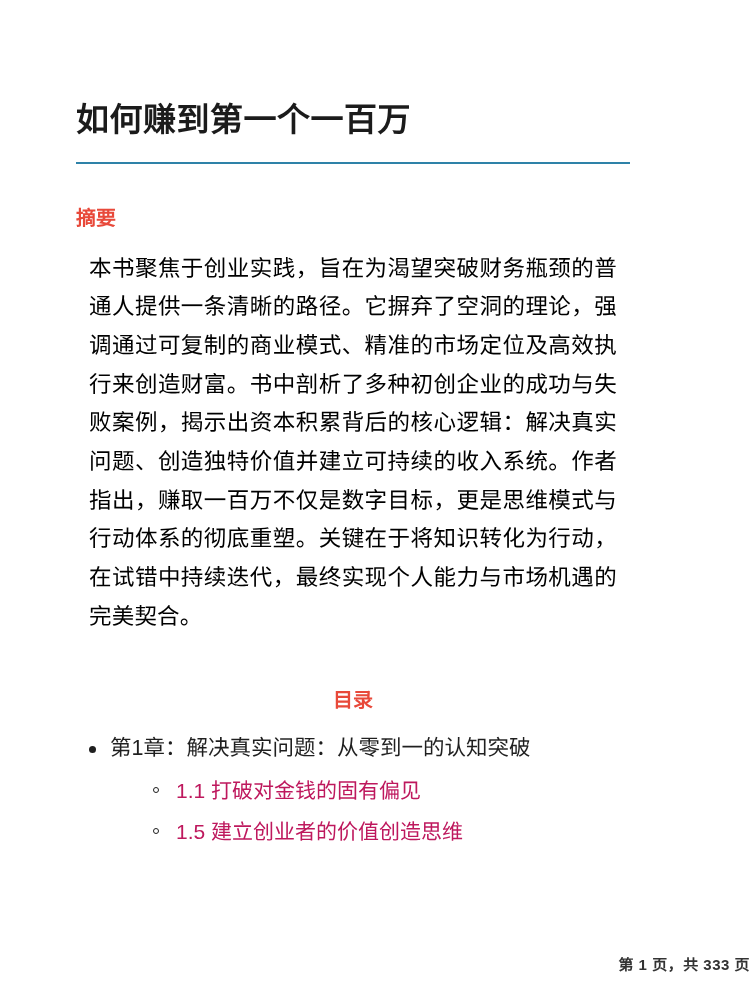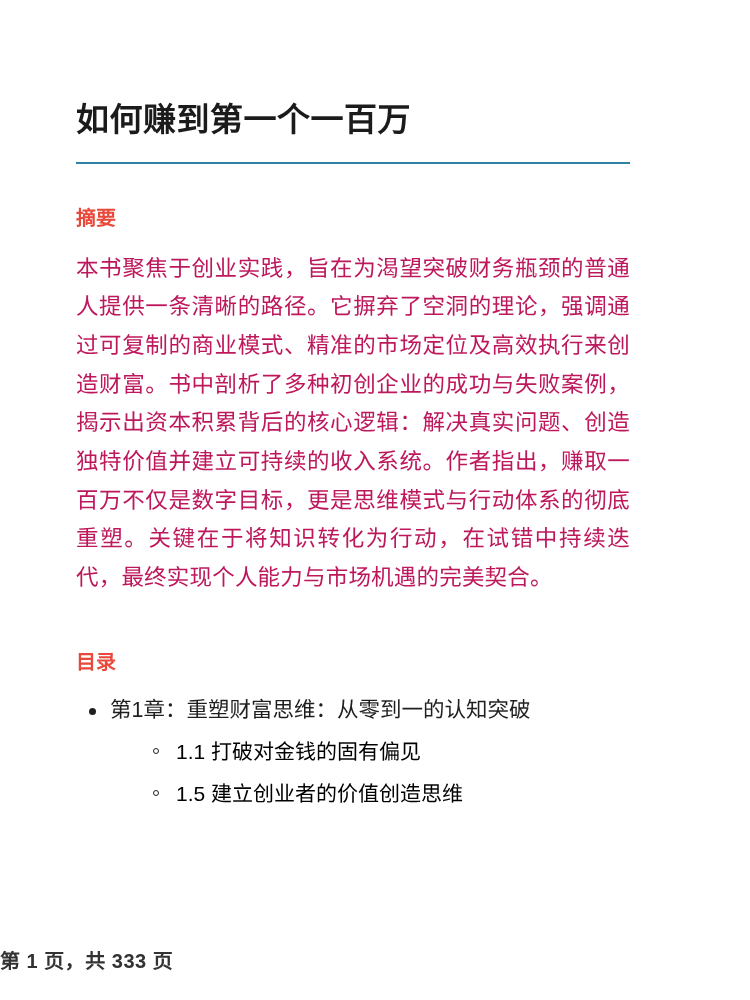--- a/index.html
+++ b/index.html
@@ -40,28 +40,29 @@
   .section-heading {
     font-size: 20px;
     font-weight: bold;
     color: #e8493a;
     margin: 0 0 20px 0;
     line-height: 1.2;
   }
   .abstract-text {
     font-size: 22.5px;
     line-height: 1.72;
-    color: #be185d;
+    color: #000000;
     text-align: justify;
     text-justify: inter-character;
-    margin: 0;
+    margin: 13px;
     letter-spacing: 0.2px;
   }
   .toc-heading {
     margin-top: 52px;
+    text-align: center;
   }
   ul.toc-level1 {
     list-style: none;
     margin: 18px 0 0 0;
     padding: 0;
   }
   ul.toc-level1 > li.chapter {
     position: relative;
     padding-left: 34px;
     font-size: 21.5px;
@@ -82,63 +83,63 @@
   ul.toc-level2 {
     list-style: none;
     margin: 8px 0 0 0;
     padding: 0 0 0 38px;
   }
   ul.toc-level2 > li.section {
     position: relative;
     padding-left: 28px;
     font-size: 21px;
     line-height: 1.6;
-    color: #000000;
+    color: #be185d;
     margin-bottom: 8px;
   }
   ul.toc-level2 > li.section::before {
     content: "";
     position: absolute;
     left: 5px;
     top: 13px;
     width: 6px;
     height: 6px;
     border: 1.5px solid #1f1f1f;
     border-radius: 50%;
     background: transparent;
     box-sizing: border-box;
   }
   .page-footer {
     position: absolute;
     left: 0;
     right: 0;
     bottom: 26px;
-    text-align: left;
-    font-size: 20px;
+    text-align: right;
+    font-size: 15px;
     font-weight: bold;
     color: #333333;
     letter-spacing: 0.5px;
   }
 </style>
 </head>
 <body>
 
 <div class="page">
 
   <h1 class="doc-title">如何赚到第一个一百万</h1>
   <div class="title-rule"></div>
 
   <h2 class="section-heading">摘要</h2>
   <p class="abstract-text">本书聚焦于创业实践，旨在为渴望突破财务瓶颈的普通人提供一条清晰的路径。它摒弃了空洞的理论，强调通过可复制的商业模式、精准的市场定位及高效执行来创造财富。书中剖析了多种初创企业的成功与失败案例，揭示出资本积累背后的核心逻辑：解决真实问题、创造独特价值并建立可持续的收入系统。作者指出，赚取一百万不仅是数字目标，更是思维模式与行动体系的彻底重塑。关键在于将知识转化为行动，在试错中持续迭代，最终实现个人能力与市场机遇的完美契合。</p>
 
   <h2 class="section-heading toc-heading">目录</h2>
 
   <ul class="toc-level1">
     <li class="chapter">
-      <span class="chapter-label">第1章：重塑财富思维：从零到一的认知突破</span>
+      <span class="chapter-label">第1章：解决真实问题：从零到一的认知突破</span>
       <ul class="toc-level2">
         <li class="section">
           <span>1.1 打破对金钱的固有偏见</span>
         </li>
         <li class="section">
           <span>1.5 建立创业者的价值创造思维</span>
         </li>
       </ul>
     </li>
   </ul>

